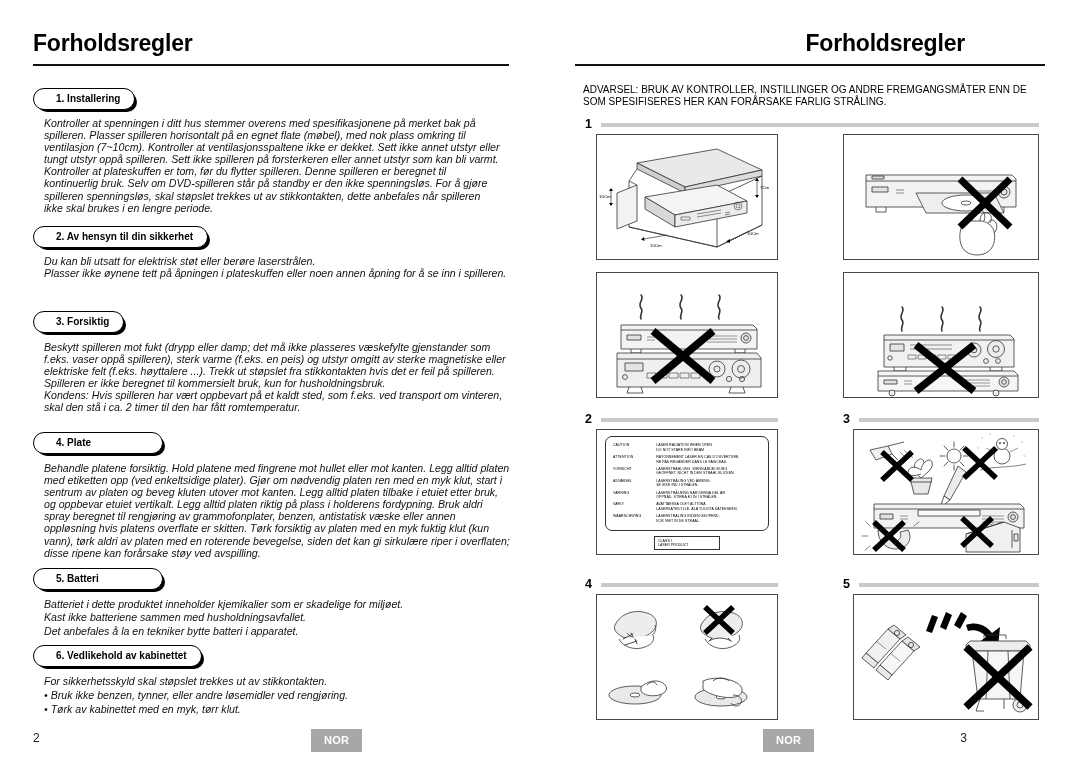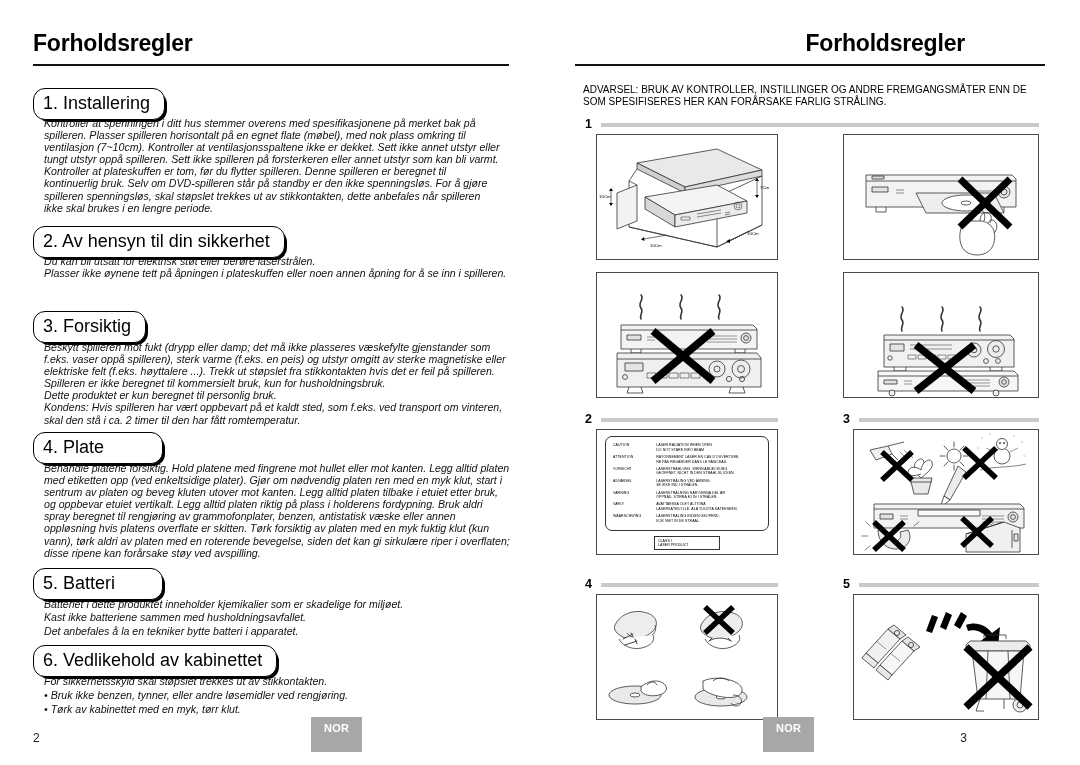--- a/index.html
+++ b/index.html
@@ -13,21 +13,21 @@
   .pg-title{font-size:23px;font-weight:bold;letter-spacing:-0.2px;}
   .title-left{position:absolute;left:33px;top:30px;}
   .title-right{position:absolute;right:35px;top:30px;text-align:right;}
   .title-rule{position:absolute;height:2px;background:#111;}
   .rule-left{left:33px;top:64px;width:476px;}
   .rule-right{left:575px;top:64px;width:470px;}
 
   
   .pill-wrap{position:absolute;}
   .pill{position:relative;display:inline-block;border:1.6px solid #000;border-radius:12px;
-        background:#fff;padding:4px 14px 5px 9px;font-size:18px;font-weight:normal;
+        background:#fff;padding:4px 14px 5px 22px;font-size:10px;font-weight:bold;
         box-sizing:border-box;white-space:nowrap;}
   .pill::after{content:"";position:absolute;left:3px;right:-3px;top:3px;bottom:-3px;
         border-radius:12px;background:#000;z-index:-1;}
   .pill-shadow{position:relative;display:inline-block;z-index:0;}
 
   
   .body-block{position:absolute;font-size:10.6px;line-height:12.1px;color:#111;font-style:italic;}
   .body-block p{margin:0;}
   .bullet{text-indent:0;}
 
@@ -35,21 +35,21 @@
   .warn{position:absolute;left:583px;top:84px;width:462px;font-size:10px;line-height:11.6px;}
   .fig-num{position:absolute;font-size:12.5px;font-weight:bold;}
   .fig-rule{position:absolute;height:4px;background:#c9c9c9;}
   .panel{position:absolute;border:1.2px solid #4a4a4a;background:#fff;box-sizing:border-box;}
 
   
   .folio{position:absolute;bottom:20px;font-size:12px;color:#222;}
   .folio-left{left:33px;}
   .folio-right{right:33px;}
   .nor{position:absolute;bottom:13px;background:#a7a7a7;color:#fff;font-size:11px;font-weight:bold;
-       padding:5px 13px 18px 13px;letter-spacing:0.3px;}
+       padding:5px 13px 6px 13px;letter-spacing:0.3px;}
   .nor-left{left:311px;}
   .nor-right{left:763px;}
 
   
   svg{display:block;}
   .dimtxt{font-size:4.4px;font-family:"Liberation Sans",sans-serif;fill:#000;}
 
   
   .laser-card{position:absolute;left:8px;top:6px;right:8px;bottom:6px;}
   .laser-box{border:1px solid #333;border-radius:7px;padding:5px 6px 6px 7px;box-sizing:border-box;}
@@ -83,21 +83,20 @@
     <div class="body-block" style="left:44px;top:255px;width:466px;">
       <p>Du kan bli utsatt for elektrisk støt eller berøre laserstrålen.</p>
       <p>Plasser ikke øynene tett på åpningen i plateskuffen eller noen annen åpning for å se inn i spilleren.</p>
     </div>
 
     <div class="pill-wrap" style="left:33px;top:311px;">
       <span class="pill-shadow"><span class="pill">3. Forsiktig</span></span>
     </div>
     <div class="body-block" style="left:44px;top:341px;width:462px;">
       <p>Beskytt spilleren mot fukt (drypp eller damp; det må ikke plasseres væskefylte gjenstander som f.eks. vaser oppå spilleren), sterk varme (f.eks. en peis) og utstyr omgitt av sterke magnetiske eller elektriske felt (f.eks. høyttalere ...). Trekk ut støpslet fra stikkontakten hvis det er feil på spilleren. Spilleren er ikke beregnet til kommersielt bruk, kun for husholdningsbruk.</p>
-      <p>Dette produktet er kun beregnet til personlig bruk.</p>
       <p>Kondens: Hvis spilleren har vært oppbevart på et kaldt sted, som f.eks. ved transport om vinteren, skal den stå i ca. 2 timer til den har fått romtemperatur.</p>
     </div>
 
     <div class="pill-wrap" style="left:33px;top:432px;">
       <span class="pill-shadow"><span class="pill" style="min-width:130px;">4. Plate</span></span>
     </div>
     <div class="body-block" style="left:44px;top:462px;width:466px;">
       <p>Behandle platene forsiktig. Hold platene med fingrene mot hullet eller mot kanten. Legg alltid platen med etiketten opp (ved enkeltsidige plater). Gjør om nødvendig platen ren med en myk klut, start i sentrum av platen og beveg kluten utover mot kanten. Legg alltid platen tilbake i etuiet etter bruk, og oppbevar etuiet vertikalt. Legg alltid platen riktig på plass i holderens fordypning. Bruk aldri spray beregnet til rengjøring av grammofonplater, benzen, antistatisk væske eller annen oppløsning hvis platens overflate er skitten. Tørk forsiktig av platen med en myk fuktig klut (kun vann), tørk aldri av platen med en roterende bevegelse, siden det kan gi sirkulære riper i overflaten; disse ripene kan forårsake støy ved avspilling.</p>
     </div>
 

